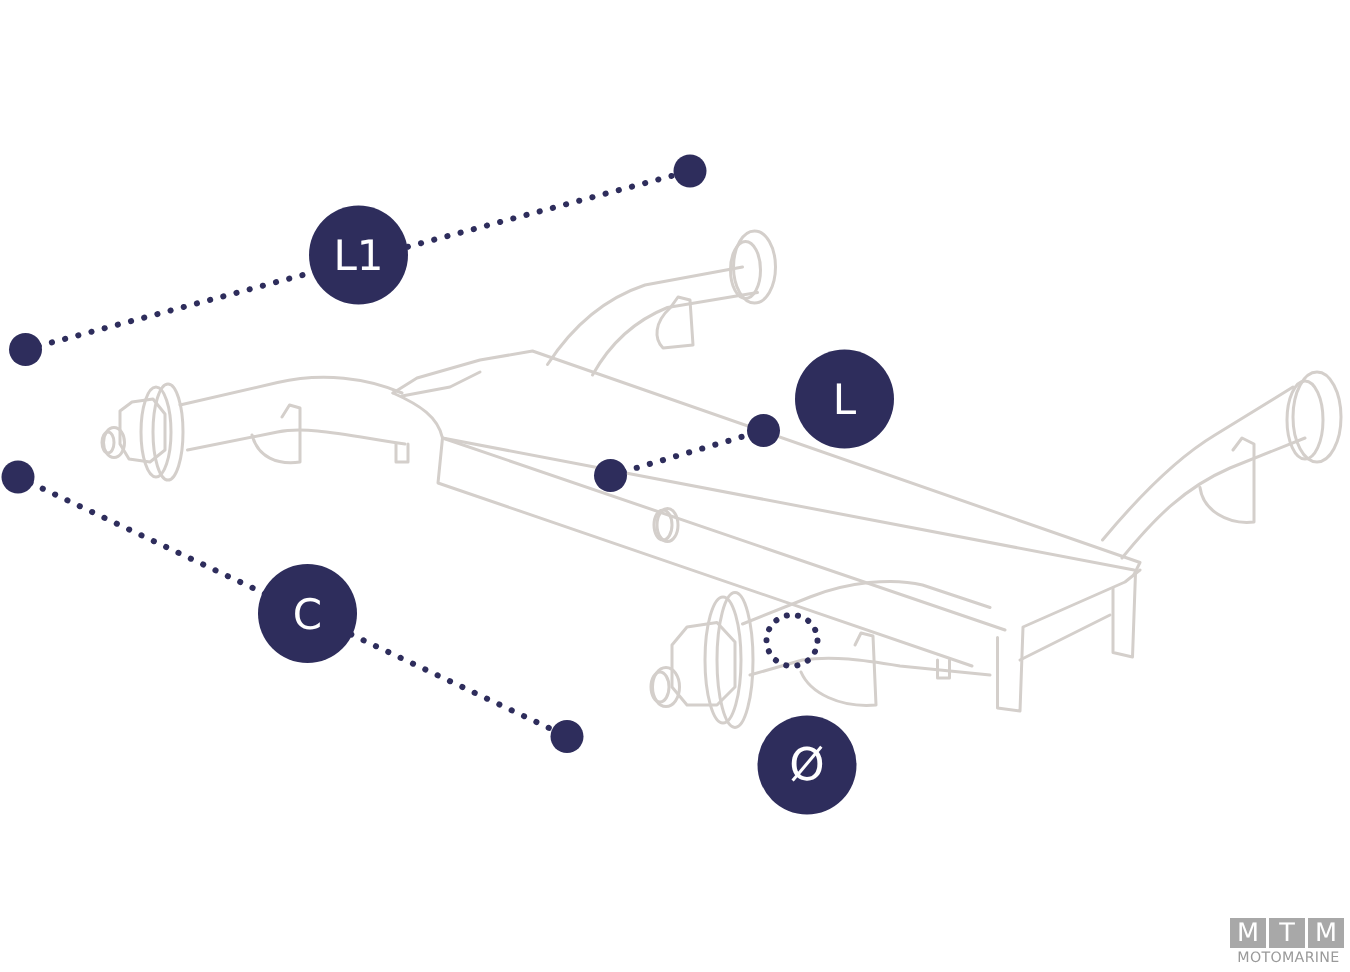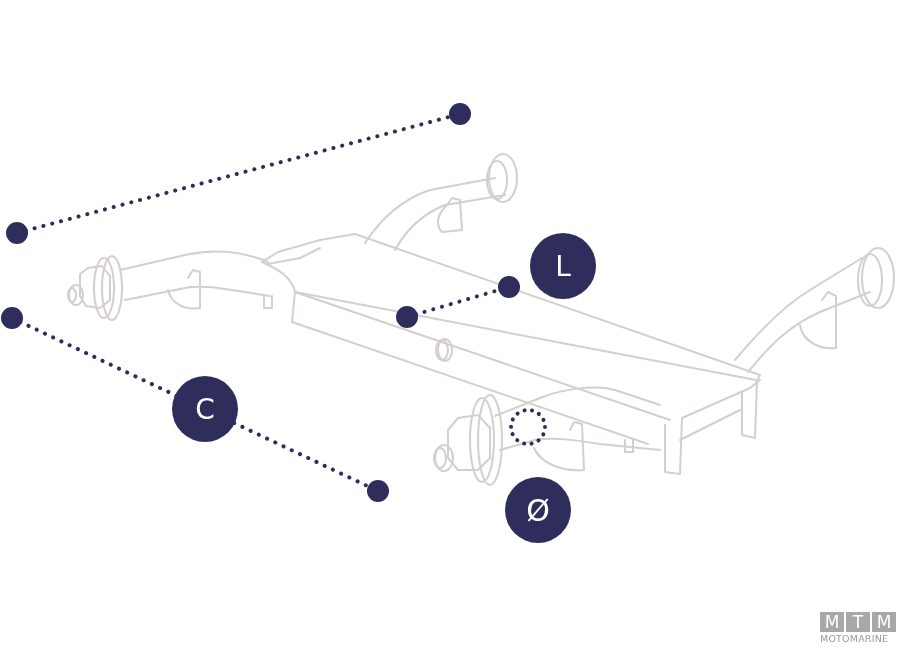--- a/index.html
+++ b/index.html
@@ -11,21 +11,21 @@
     color:#ffffff; font-family:"DejaVu Sans", sans-serif; font-weight:400;
   }
   .logo { position:absolute; left:820px; top:612px; width:78px; height:34px; }
   .logo-row { display:flex; gap:2px; }
   .logo-box {
     width:24px; height:20px; background:#a8a8a8; color:#ffffff;
     font-family:"DejaVu Sans", sans-serif; font-size:17px; line-height:20px; text-align:center;
   }
   .logo-text {
     font-family:"DejaVu Sans", sans-serif; font-size:9.5px; color:#9a9a9a;
-    letter-spacing:0.2px; margin-top:1px; 
+    letter-spacing:0.2px; margin-top:1px; text-align:center;
   }
 </style>
 </head>
 <body>
 
 <div id="stage">
   <svg width="900" height="648" viewBox="0 0 900 648" xmlns="http://www.w3.org/2000/svg">
     <g fill="none" stroke="#d4cfcb" stroke-width="2" stroke-linejoin="round" stroke-linecap="round">
 
       <path d="M365,243 C380,220 400,200 430,190 L495,178"></path>
@@ -98,20 +98,23 @@
     <g fill="#2e2d5c">
       <circle cx="17" cy="233" r="11"></circle>
       <circle cx="460" cy="114" r="11"></circle>
       <circle cx="12" cy="318" r="11"></circle>
       <circle cx="378" cy="491" r="11"></circle>
       <circle cx="407" cy="317" r="11"></circle>
       <circle cx="509" cy="287" r="11"></circle>
     </g>
   </svg>
 
+  <div class="badge" style="left:206px;top:137px;width:66px;height:66px;background:#2e2d5c;font-size:28px;">
+    <span>L1</span>
+  </div>
   <div class="badge" style="left:530px;top:233px;width:66px;height:66px;background:#2e2d5c;font-size:28px;">
     <span>L</span>
   </div>
   <div class="badge" style="left:172px;top:376px;width:66px;height:66px;background:#2e2d5c;font-size:28px;">
     <span>C</span>
   </div>
   <div class="badge" style="left:505px;top:477px;width:66px;height:66px;background:#2e2d5c;font-size:30px;">
     <span>Ø</span>
   </div>
 

